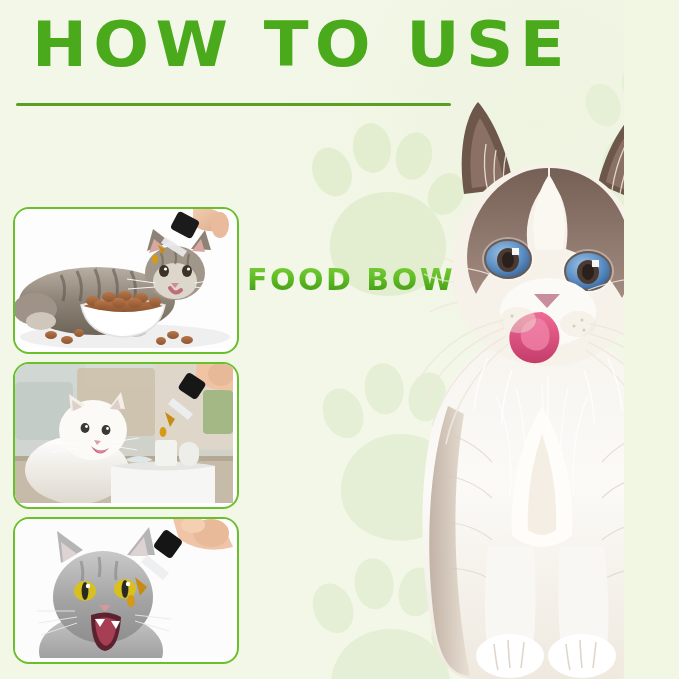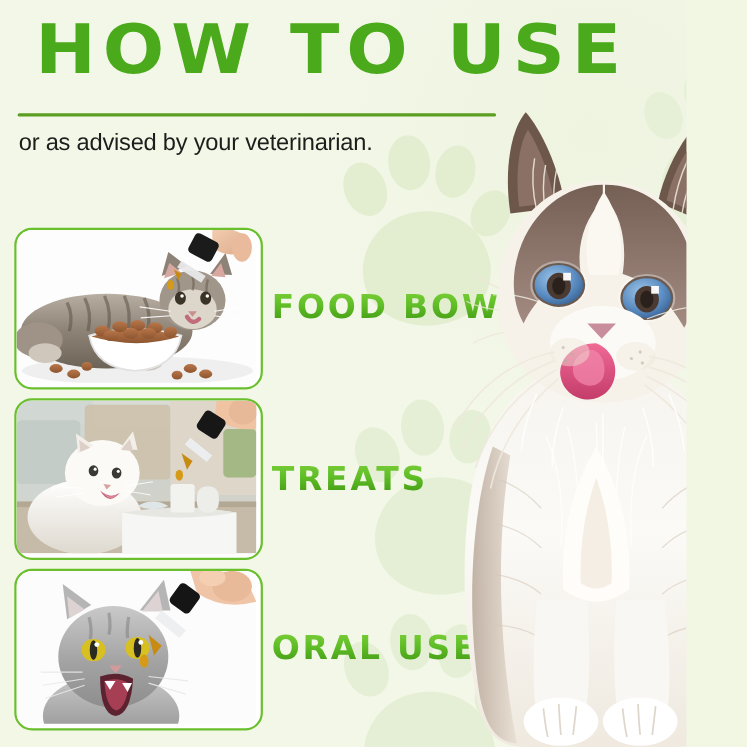--- a/index.html
+++ b/index.html
@@ -122,21 +122,20 @@
         <ellipse cx="146" cy="74" rx="17" ry="22" transform="rotate(28 146 74)"></ellipse>
         <path d="M88 72 C126 72 148 102 146 130 C144 160 116 176 88 176 C60 176 32 160 30 130 C28 102 50 72 88 72 Z"></path>
       </g>
     </svg>
   </div>
 
   <div class="title">HOW TO USE</div>
   <div class="divider"></div>
 
   <div class="dosage">
-    <div>or as advised by your veterinarian.</div>
   </div>
 
   <div class="card c1">
     <div class="photo">
       <svg width="218" height="139" viewBox="0 0 218 139" preserveAspectRatio="xMidYMid slice">
         <defs>
           <linearGradient id="furA" x1="0" y1="0" x2="0" y2="1">
             <stop offset="0" stop-color="#b8aea2"></stop>
               <stop offset="0.5" stop-color="#8d8276"></stop>
               <stop offset="1" stop-color="#6d6458"></stop>
@@ -335,22 +334,20 @@
         <ellipse cx="178" cy="6" rx="12" ry="8" fill="#f4cfb2"></ellipse>
         <rect x="142" y="14" width="22" height="22" rx="4" fill="#151515" transform="rotate(36 153 25)"></rect>
         <path d="M132 36 L154 54 L148 61 L126 43 Z" fill="#eceef0" opacity="0.95"></path>
         <path d="M120 58 l12 10 l-7 9 Z" fill="#c78b12"></path>
         <ellipse cx="116" cy="82" rx="4" ry="6" fill="#d59a18"></ellipse>
       </svg>
     </div>
   </div>
 
   <div class="label l1">FOOD BOWL</div>
-  <div class="label l2">TREATS</div>
-  <div class="label l3">ORAL USE</div>
 
   <div class="hero">
     <svg width="300" height="603" viewBox="0 0 300 603">
       <defs>
         <linearGradient id="bodyFur" x1="0" y1="0" x2="0" y2="1">
           <stop offset="0" stop-color="#f7f4ef"></stop>
           <stop offset="0.45" stop-color="#fbfaf7"></stop>
           <stop offset="1" stop-color="#efe9df"></stop>
         </linearGradient>
         <linearGradient id="sideShade" x1="0" y1="0" x2="1" y2="0">

